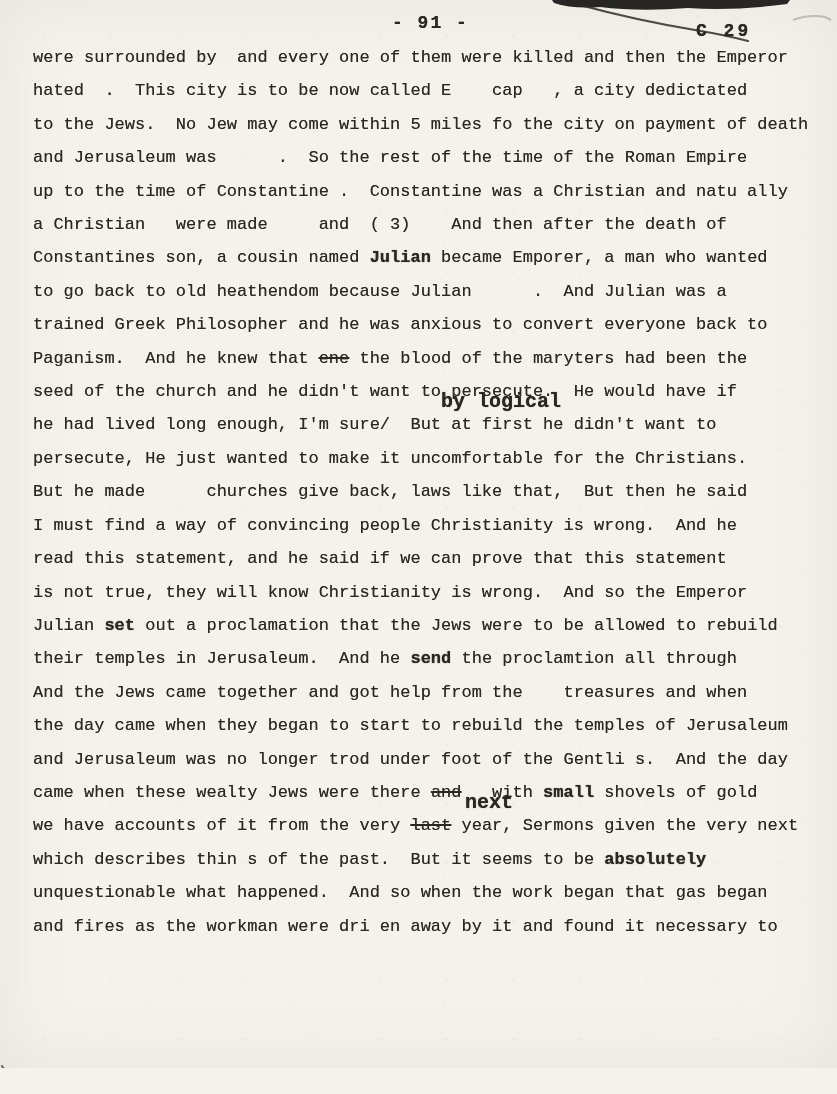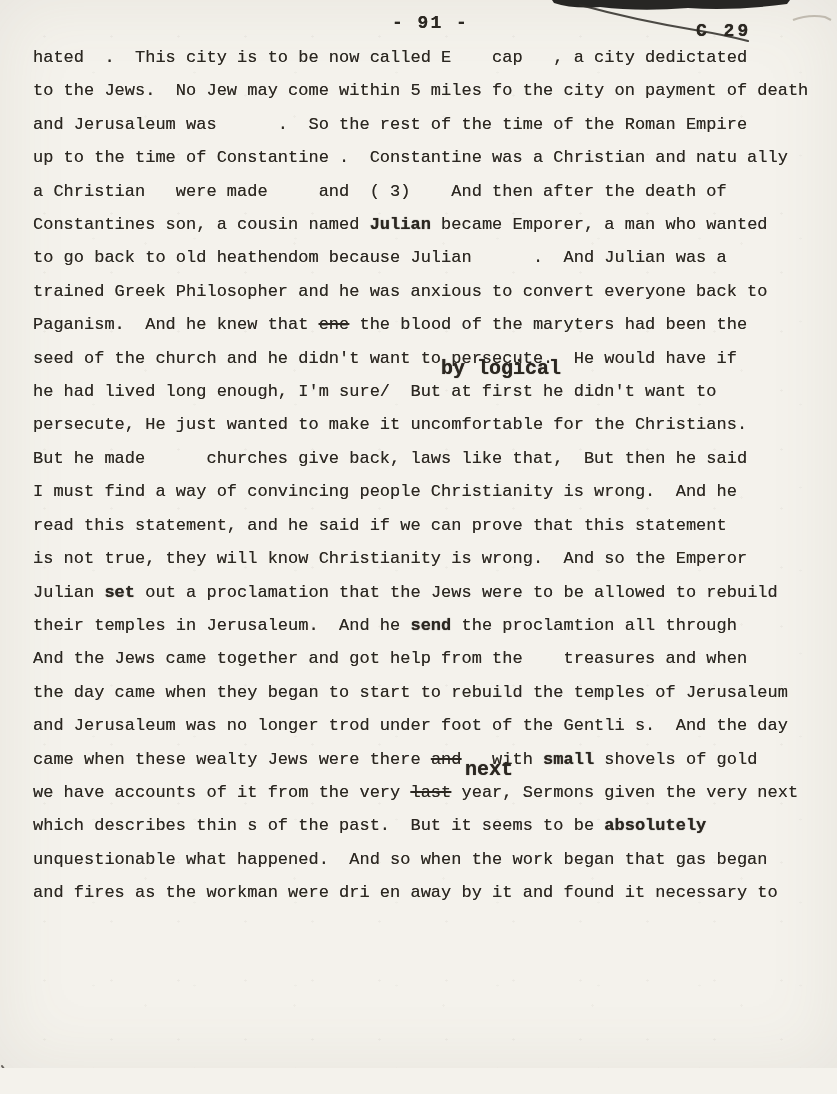--- a/index.html
+++ b/index.html
@@ -52,20 +52,21 @@
     <path d="M793,20 q16,-6 32,-3 l6,3" stroke="#9a9284" stroke-width="2" fill="none" opacity="0.55"></path>
     <path d="M2,1066 L15,1085" stroke="#3a362f" stroke-width="2" fill="none" opacity="0.75" stroke-linecap="round"></path>
   </svg>
 
   <div class="header-row">
     <span class="page-number">- 91 -</span>
     <span class="doc-code">C 29</span>
   </div>
 
   <div class="text-body">
+      <div class="line"><span>were surrounded by  and every one of them were killed and then the Emperor</span></div>
       <div class="line"><span>hated  .  This city is to be now called E    cap   , a city dedictated</span></div>
       <div class="line"><span>to the Jews.  No Jew may come within 5 miles fo the city on payment of death</span></div>
       <div class="line"><span>and Jerusaleum was      .  So the rest of the time of the Roman Empire</span></div>
       <div class="line"><span>up to the time of Constantine .  Constantine was a Christian and natu ally</span></div>
       <div class="line"><span>a Christian   were made     and  ( 3)    And then after the death of</span></div>
       <div class="line"><span>Constantines son, a cousin named </span><span class="bold">Julian</span><span> became Emporer, a man who wanted</span></div>
       <div class="line"><span>to go back to old heathendom because Julian      .  And Julian was a</span></div>
       <div class="line"><span>trained Greek Philosopher and he was anxious to convert everyone back to</span></div>
       <div class="line"><span>Paganism.  And he knew that </span><span class="strike">ene</span><span> the blood of the maryters had been the</span></div>
       <div class="line"><span>seed of the church and he didn't want to persecute.  He would have if</span></div>

